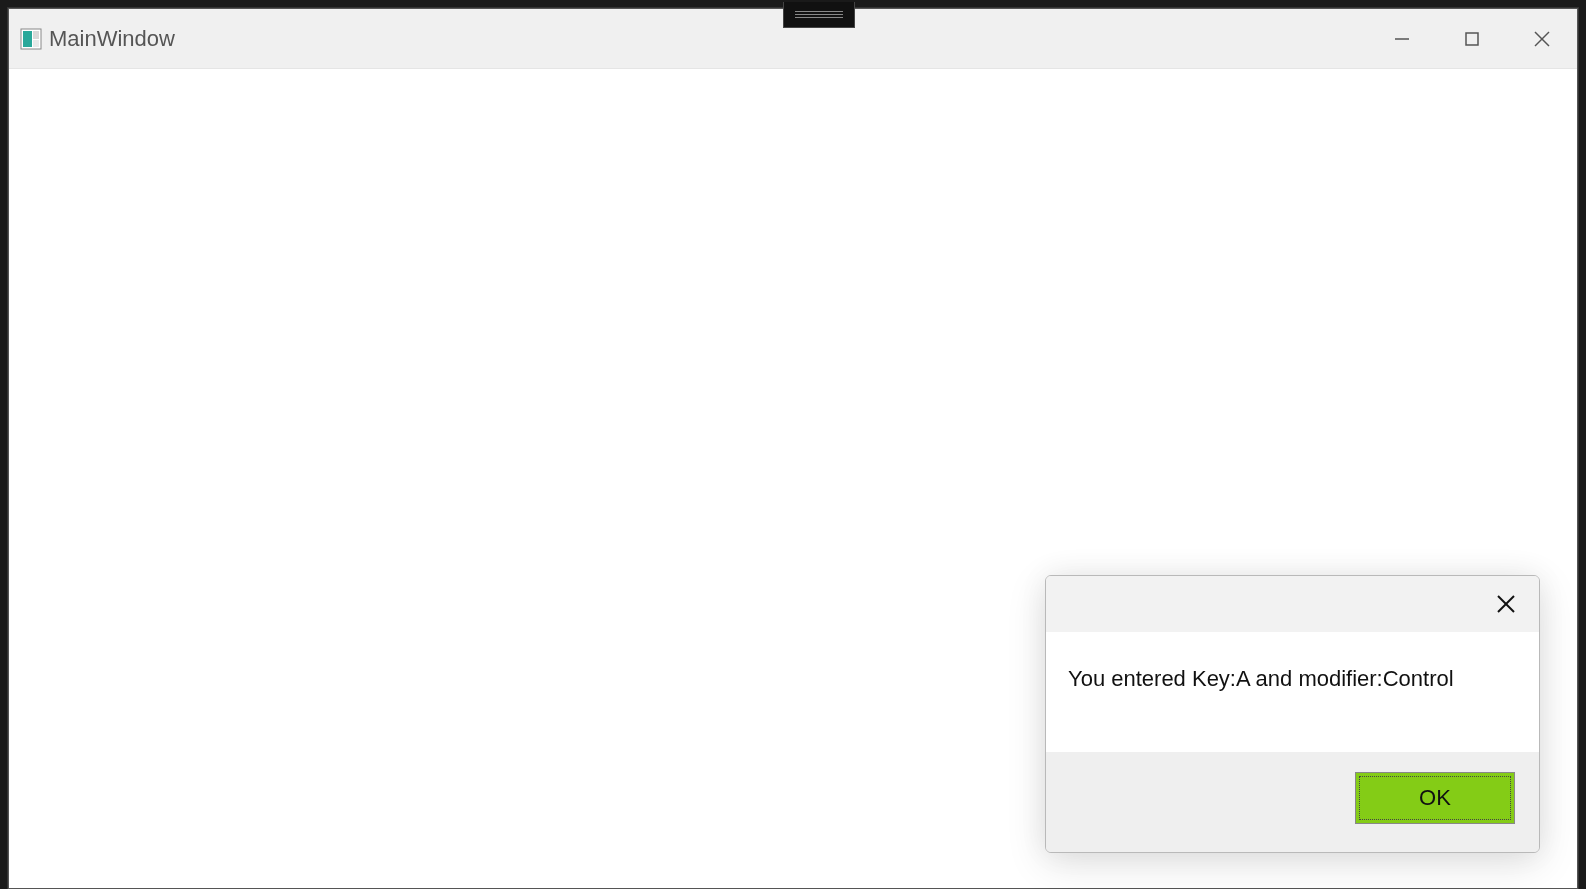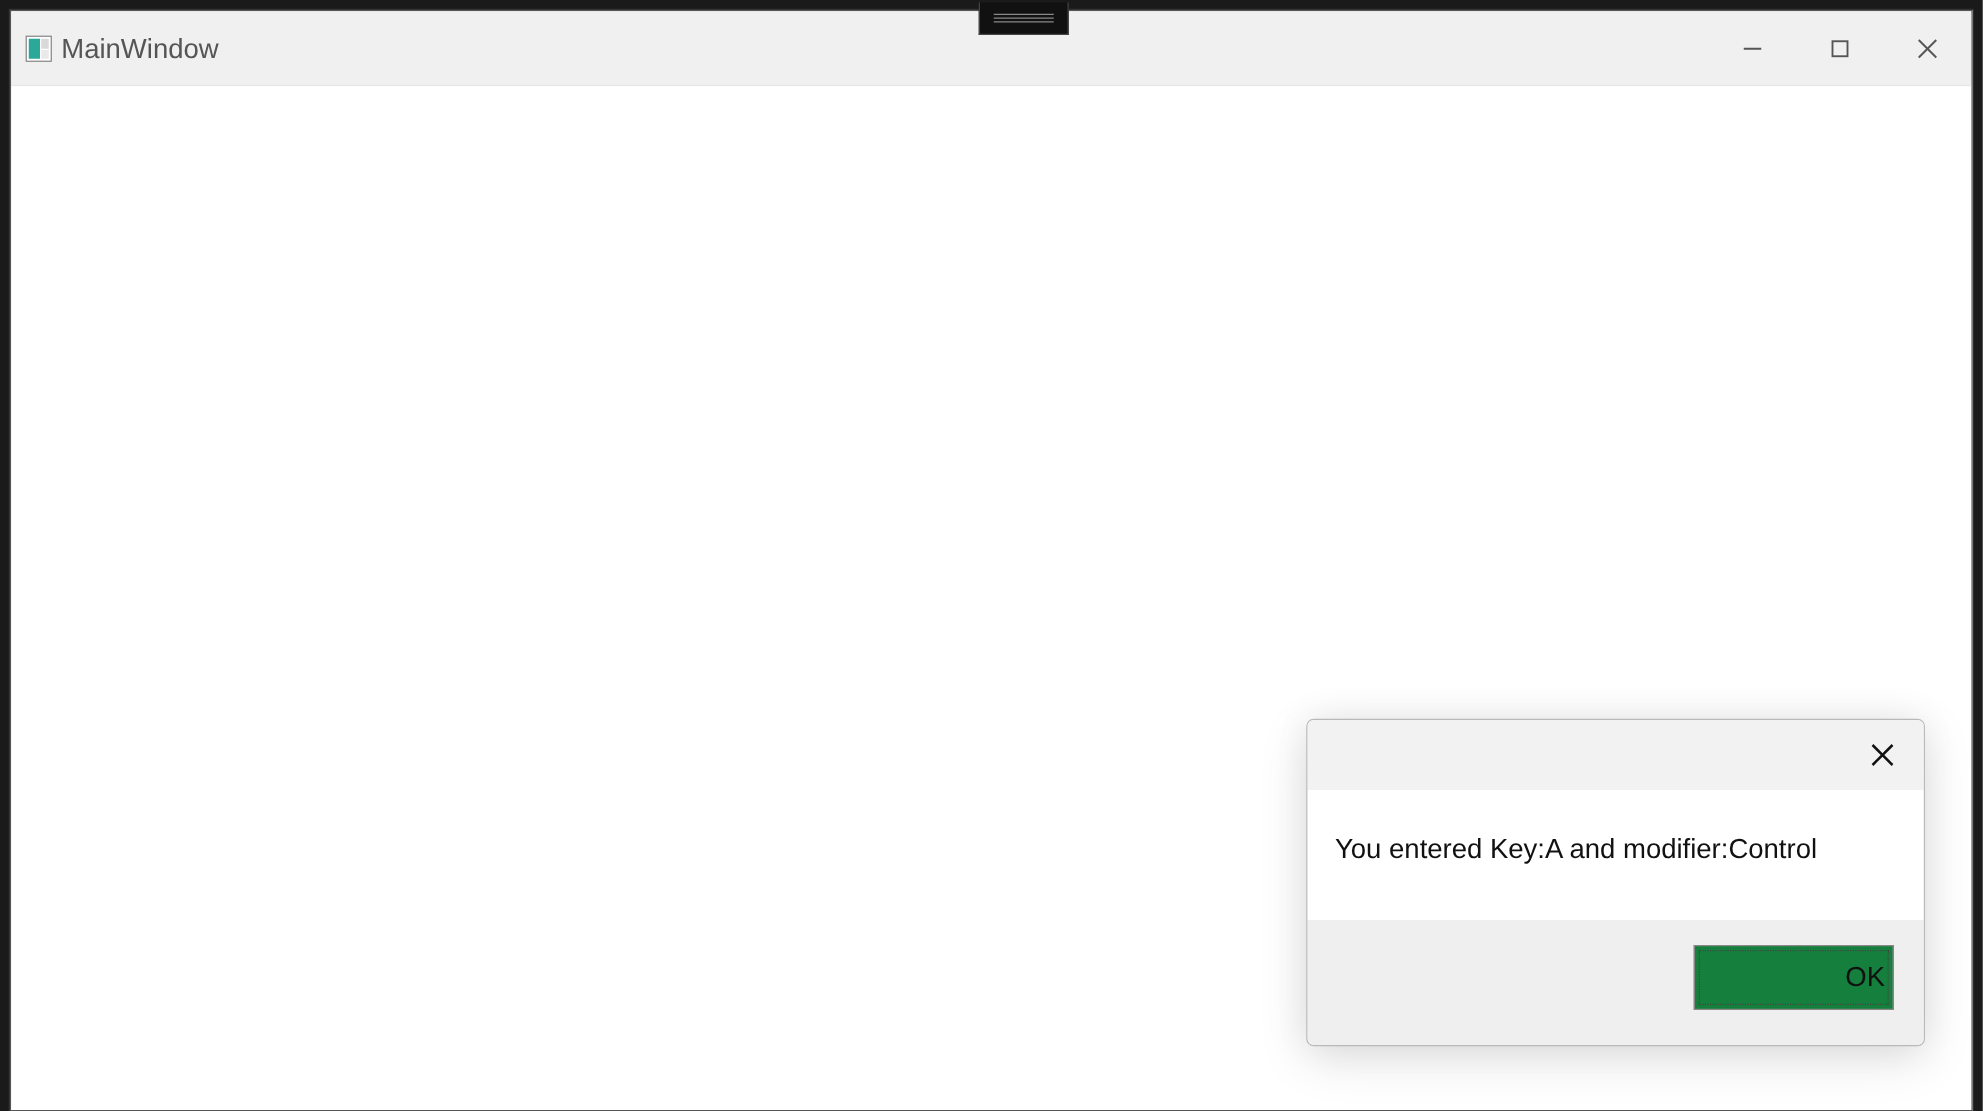--- a/index.html
+++ b/index.html
@@ -133,45 +133,45 @@
     align-items: center;
     justify-content: center;
     background: transparent;
     border: none;
     cursor: default;
     color: #111;
   }
 
   .msgbox-body {
     background: #ffffff;
-    padding: 34px 22px 44px 22px;
+    padding: 34px 22px 60px 22px;
     font-size: 22px;
     color: #111;
   }
 
   .msgbox-footer {
     background: #efefef;
     padding: 20px 24px 28px 24px;
     display: flex;
     justify-content: flex-end;
   }
 
   .ok-button {
     width: 160px;
     height: 52px;
-    background: #15803d;
+    background: #84cc16;
     border: 1px solid #888;
     outline: 1px dotted #444;
     outline-offset: -5px;
     font-size: 22px;
     color: #111;
     cursor: default;
     display: flex;
     align-items: center;
-    justify-content: flex-end;
+    justify-content: center;
   }
 </style>
 </head>
 <body>
 
 <div class="main-window">
   <div class="title-bar">
     <span class="app-icon">
       <svg width="22" height="22" viewBox="0 0 22 22">
         <rect x="1" y="1" width="20" height="20" fill="#fff" stroke="#888" stroke-width="1"></rect>

